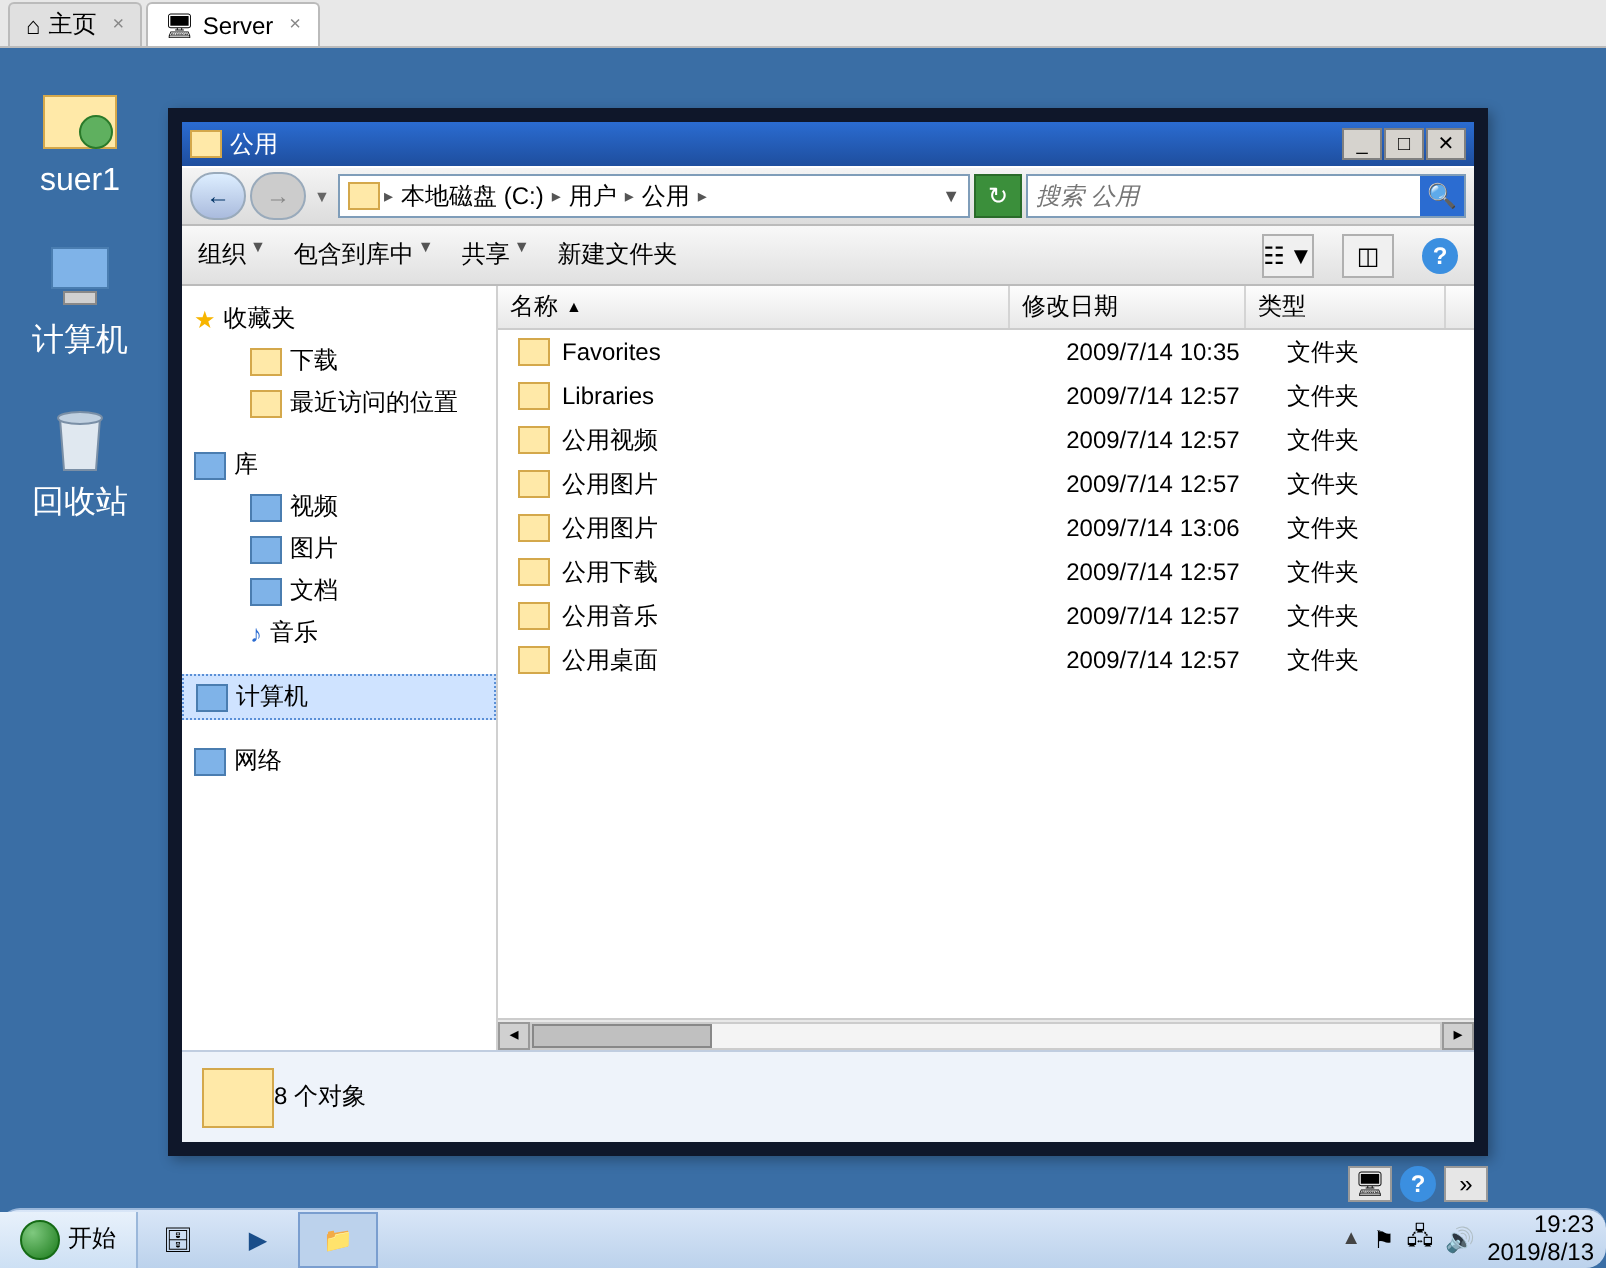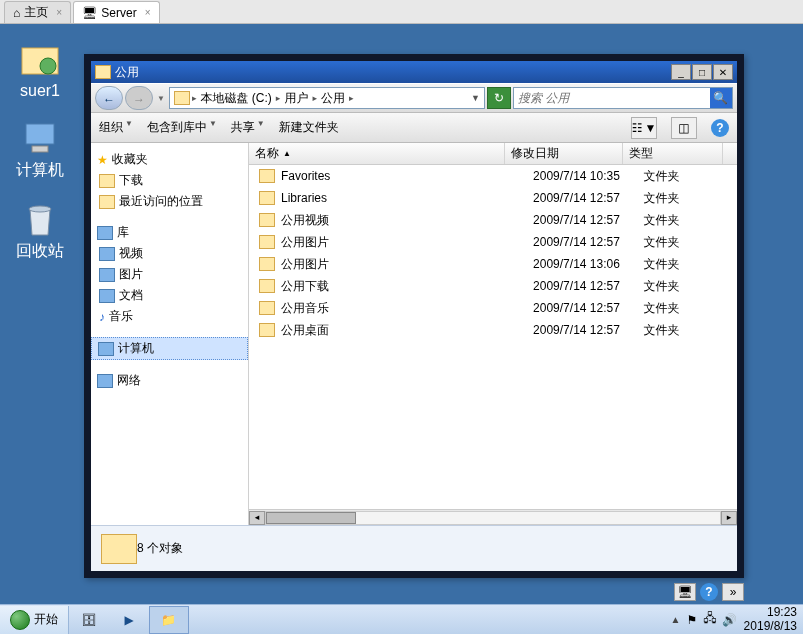--- a/index.html
+++ b/index.html
@@ -43,21 +43,21 @@
 .tbtn .dd { font-size: 8px; color: #555; }
 .toolbar .spacer { flex: 1; }
 .vwbtn { width: 26px; height: 22px; border: 1px solid #b0b0b0; background: #f0f0f0; cursor: pointer; display: flex; align-items:center; justify-content:center; }
 .helpic { width: 18px; height: 18px; border-radius: 9px; background: #3b8fe0; color: #fff; display: flex; align-items: center; justify-content: center; font-weight: bold; cursor: pointer; }
 
 
 .body { flex: 1; display: flex; min-height: 0; }
 .nav { width: 158px; background: #fff; border-right: 1px solid #d0d0d0; overflow-y: auto; padding: 6px 0; }
 .navgrp { margin-bottom: 10px; }
 .navhdr { display: flex; align-items: center; gap: 4px; padding: 2px 6px; cursor: pointer; }
-.navitem { display: flex; align-items: center; gap: 4px; padding: 2px 6px 2px 8px; cursor: pointer; }
+.navitem { display: flex; align-items: center; gap: 4px; padding: 2px 6px 2px 34px; cursor: pointer; }
 .navitem.sel { background: #cfe3ff; border: 1px dotted #5a8fd6; }
 .nic { width: 16px; height: 14px; flex-shrink: 0; }
 .star { color: #f7b500; }
 .fldr { background: #ffe9a8; border: 1px solid #d4a84b; }
 .blue { background: #7fb3e8; border: 1px solid #4a7db0; }
 
 .listpane { flex: 1; background: #fff; display: flex; flex-direction: column; min-width: 0; }
 .colhdrs { height: 22px; background: linear-gradient(#fdfdfd,#e8e8e8); border-bottom: 1px solid #ccc; display: flex; }
 .ch { border-right: 1px solid #d4d4d4; padding: 3px 6px; display: flex; align-items: center; gap: 4px; }
 .ch1 { width: 256px; } .ch2 { width: 118px; } .ch3 { width: 100px; }
@@ -75,21 +75,21 @@
 
 
 .details { height: 46px; background: #eef3fa; border-top: 1px solid #c0cde0; display: flex; align-items: center; padding: 0 10px; }
 .details .bigicon { width: 36px; height: 30px; background: #ffe9a8; border: 1px solid #d4a84b; }
 
 
 .sysrow { position:absolute; left:84px; top:582px; width:660px; height:20px; display:flex; align-items:center; justify-content:flex-end; gap:4px; }
 .sysbtn { width:22px; height:18px; background:#e6e6e6; border:1px solid #999; cursor:pointer; display:flex; align-items:center; justify-content:center; }
 
 
-.wtaskbar { position: absolute; left: 0; bottom: 0; width: 100%; height: 30px; background: linear-gradient(#d9e6f7,#bcd2ec); border-top: 1px solid #9ab7da; display: flex; align-items: center; }
+.wtaskbar { position: absolute; left: 0; bottom: 0; width: 100%; height: 30px; background: linear-gradient(#d9e6f7,#bcd2ec); border-top: 1px solid #9ab7da; display: flex; align-items: center; border-radius: 10px; }
 .startbtn { height: 28px; padding: 0 10px; display: flex; align-items: center; gap: 4px; background: linear-gradient(#e8f1fb,#cde0f4); border-right: 1px solid #9ab7da; cursor: pointer; }
 .orb { width: 20px; height: 20px; border-radius: 10px; background: radial-gradient(circle at 30% 30%, #7fc97f, #1a7a1a); border:1px solid #156b15; }
 .tbic { width: 40px; height: 28px; display: flex; align-items: center; justify-content: center; cursor: pointer; }
 .tbic.active { background: #bcd2ec; border:1px solid #7a9ecf; }
 .tray { margin-left: auto; display: flex; align-items: center; gap: 6px; padding-right: 6px; }
 .clock { text-align: right; line-height: 1.1; font-size: 11px; }
 .pin { font-size:10px; color:#444; cursor:pointer; }
 </style>
 </head>
 <body>

